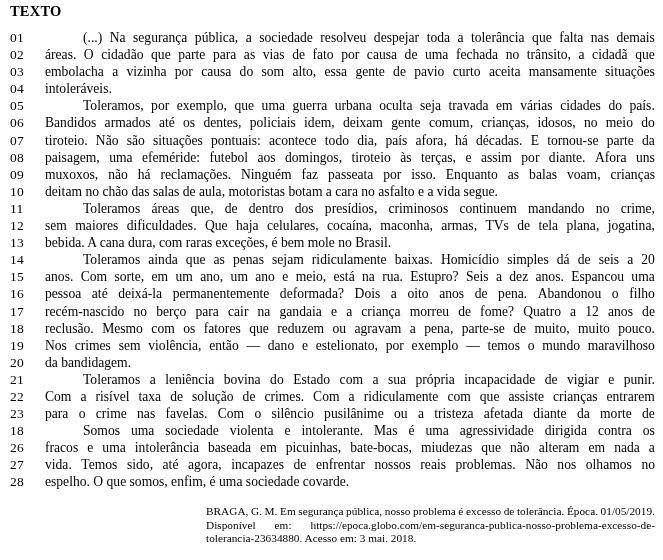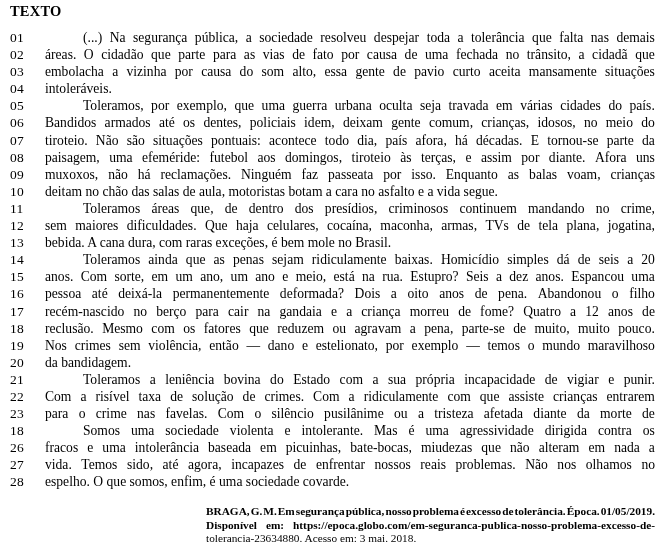--- a/index.html
+++ b/index.html
@@ -75,21 +75,21 @@
     line-height: 13.6px;
   }
   .src-line {
     display: flex;
     justify-content: space-between;
     white-space: pre;
   }
   .src-line.last {
     display: block;
   }
-  .src-line > span.w { white-space: pre; font-weight: bold; }
+  .src-line > span.w { white-space: pre; }
 </style>
 </head>
 <body>
 
 <div id="page">
 
   <div class="doc-heading">TEXTO</div>
 
   <div class="text-body">
       <div class="text-line">

